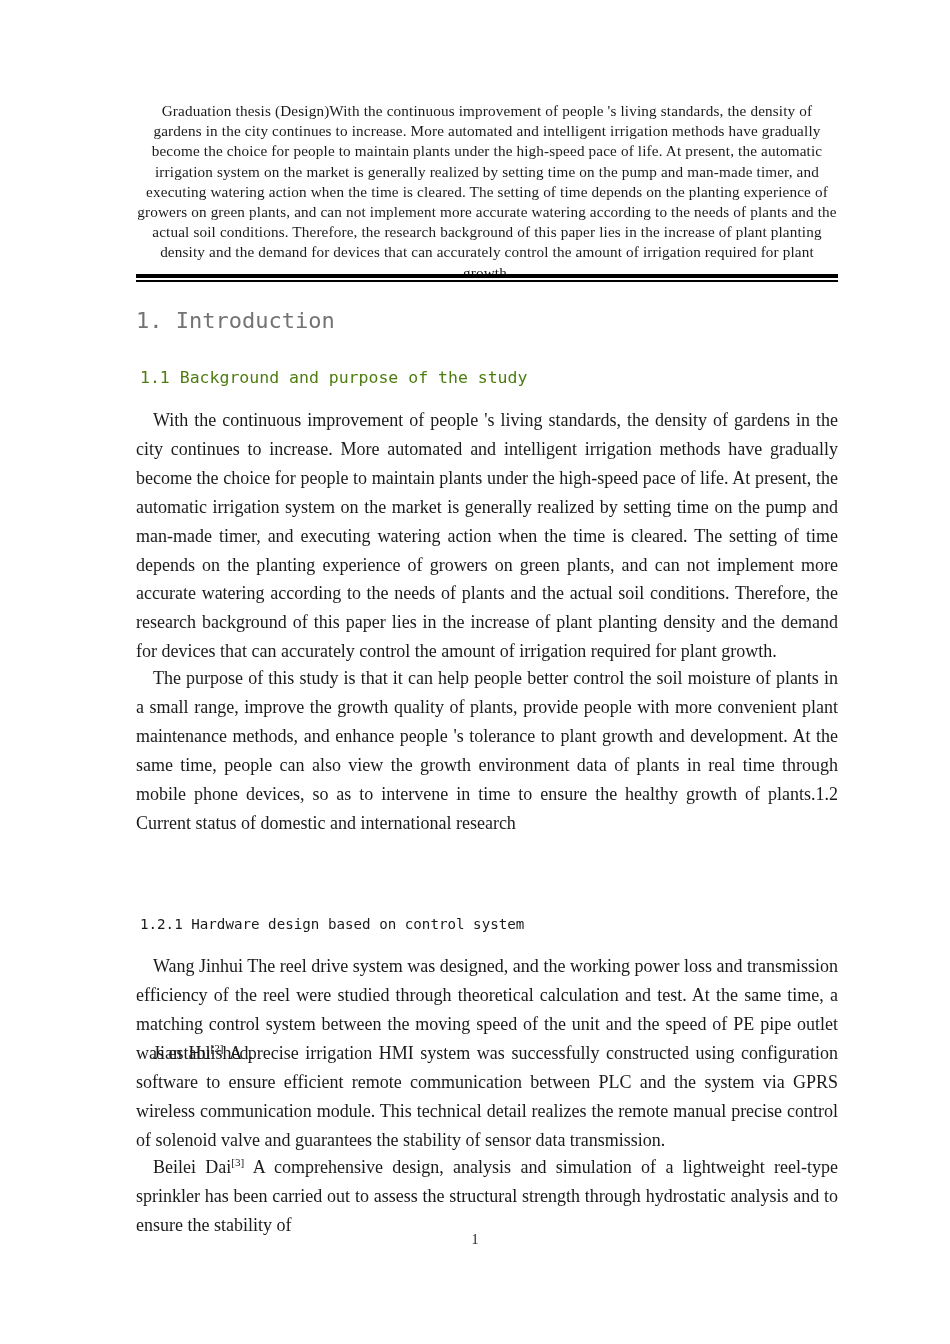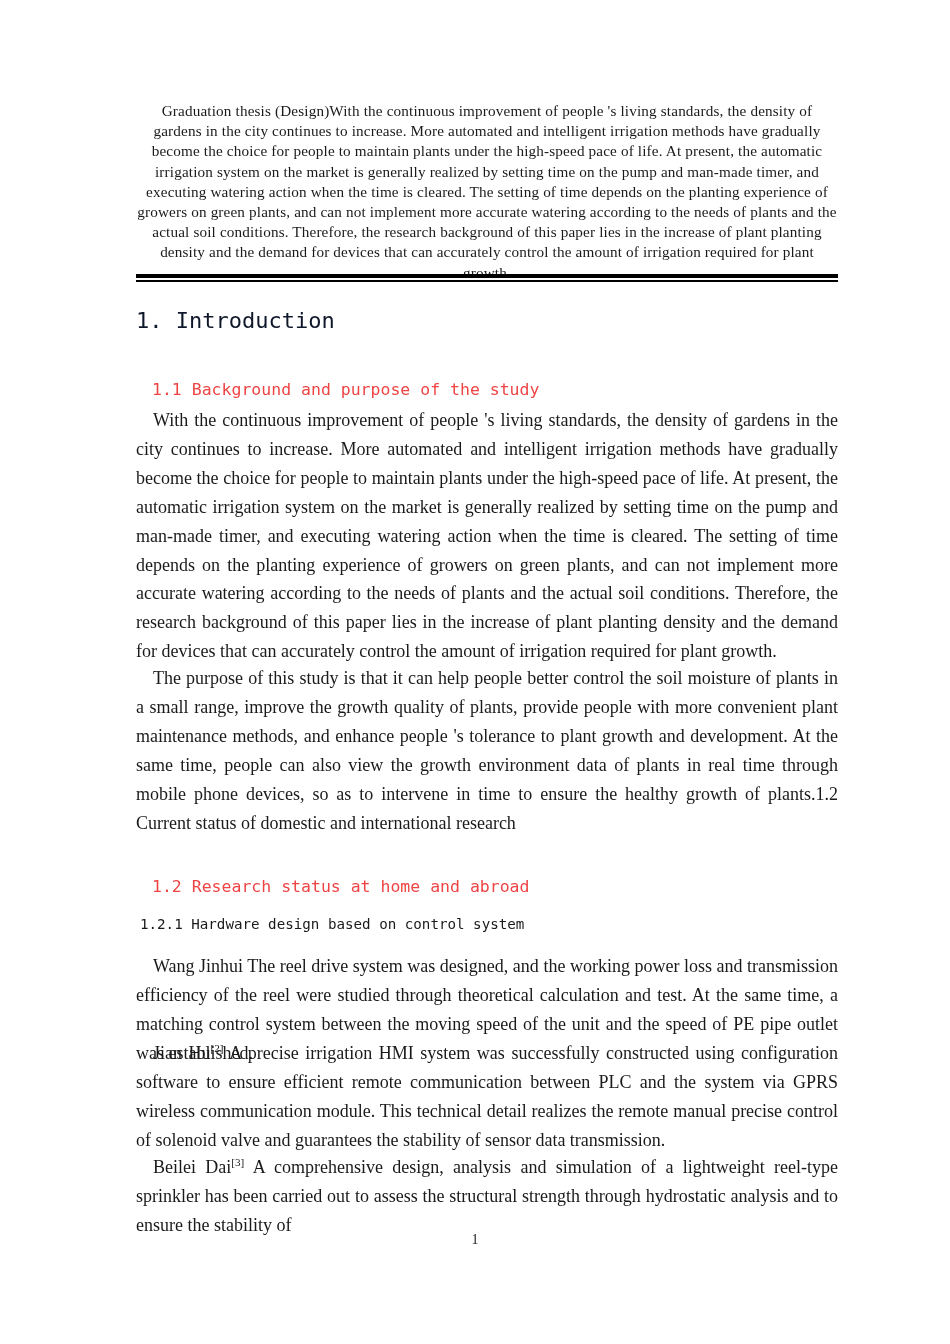--- a/index.html
+++ b/index.html
@@ -65,31 +65,31 @@
     background: #000000;
   }
 
   
   .h1 {
     font-family: "DejaVu Sans Mono", "Liberation Mono", monospace;
     font-size: 22px;
     font-weight: 400;
     line-height: 30px;
     margin: 0;
-    color: #0f172a;
+    color: #737373;
     letter-spacing: 0px;
     white-space: pre;
   }
   .h2 {
     font-family: "DejaVu Sans Mono", "Liberation Mono", monospace;
     font-size: 16.5px;
     font-weight: 400;
     line-height: 24px;
-    margin: 16px;
-    color: #ef4444;
+    margin: 4px;
+    color: #4d7c0f;
     white-space: pre;
   }
   .h3 {
     font-family: "DejaVu Sans Mono", "Liberation Mono", monospace;
     font-size: 14.2px;
     font-weight: 400;
     line-height: 22px;
     margin: 4px;
     color: #1a1a1a;
     white-space: pre;
@@ -163,23 +163,20 @@
   </div>
 
   <div class="blk" id="para-1">
     <p class="body-p">With the continuous improvement of people 's living standards, the density of gardens in the city continues to increase. More automated and intelligent irrigation methods have gradually become the choice for people to maintain plants under the high-speed pace of life. At present, the automatic irrigation system on the market is generally realized by setting time on the pump and man-made timer, and executing watering action when the time is cleared. The setting of time depends on the planting experience of growers on green plants, and can not implement more accurate watering according to the needs of plants and the actual soil conditions. Therefore, the research background of this paper lies in the increase of plant planting density and the demand for devices that can accurately control the amount of irrigation required for plant growth.</p>
   </div>
 
   <div class="blk" id="para-2">
     <p class="body-p">The purpose of this study is that it can help people better control the soil moisture of plants in a small range, improve the growth quality of plants, provide people with more convenient plant maintenance methods, and enhance people 's tolerance to plant growth and development. At the same time, people can also view the growth environment data of plants in real time through mobile phone devices, so as to intervene in time to ensure the healthy growth of plants.1.2 Current status of domestic and international research</p>
   </div>
 
-  <div class="blk" id="sec-1-2">
-    <h2 class="h2">1.2 Research status at home and abroad</h2>
-  </div>
 
   <div class="blk" id="sec-1-2-1">
     <h3 class="h3">1.2.1 Hardware design based on control system</h3>
   </div>
 
   <div class="blk" id="para-3">
     <p class="body-p">Wang Jinhui The reel drive system was designed, and the working power loss and transmission efficiency of the reel were studied through theoretical calculation and test. At the same time, a matching control system between the moving speed of the unit and the speed of PE pipe outlet was established.</p>
   </div>
 
   <div class="blk" id="para-4">

